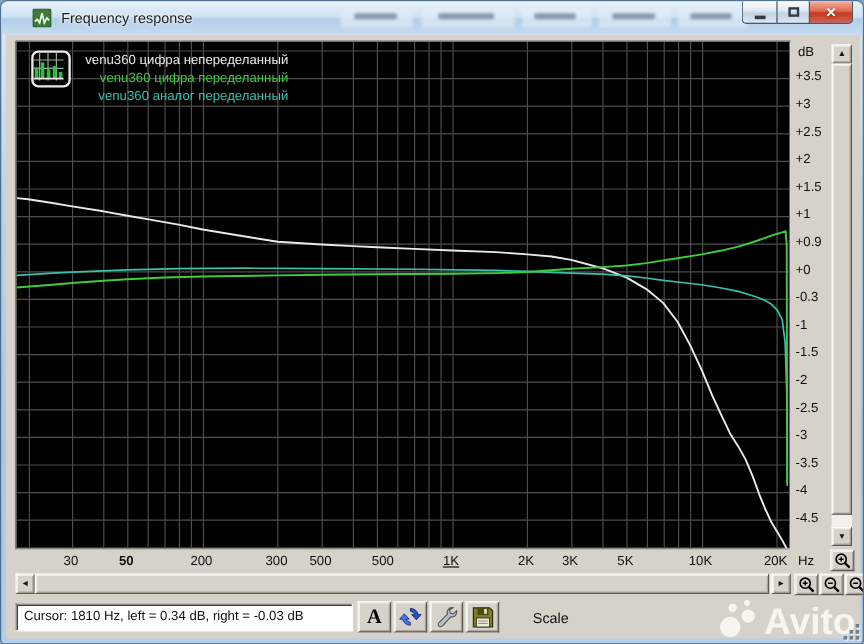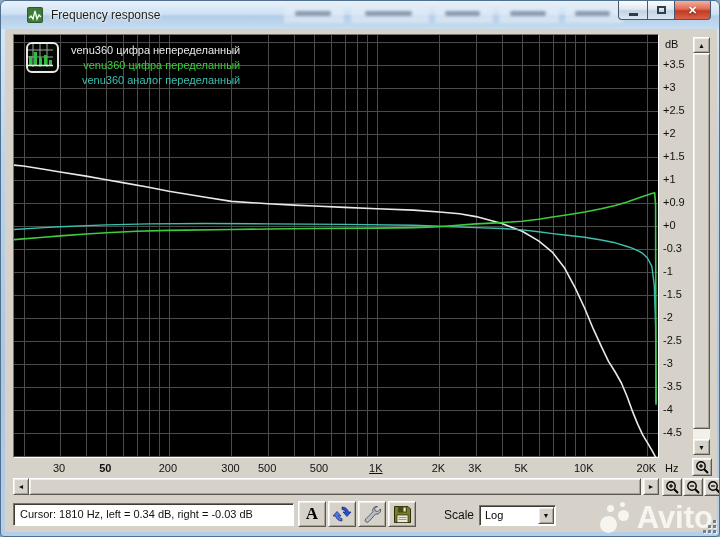--- a/index.html
+++ b/index.html
@@ -79,21 +79,21 @@
   .font-a { font-size:17px; font-weight:bold; color:#000;
     font-family:"Liberation Serif", serif; }
   .scale-label { position:absolute; left:439px; top:479px; font-size:12px; color:#111; }
   .combo { position:absolute; left:474px; top:476px; width:77px; height:21px;
     background:#fff; border:1px solid; border-color:#77736a #fff #fff #77736a;
     box-shadow:inset 1px 1px 0 #3f3c36; font-size:11px; color:#000; }
   .combo .val { position:absolute; left:5px; top:3px; }
   .combo .drop { position:absolute; right:1px; top:1px; width:16px; height:17px;
     display:flex; align-items:center; justify-content:center; font-size:7px; color:#111; }
   
-  .watermark { position:absolute; right:6px; bottom:0px; display:flex; align-items:flex-end;
+  .watermark { position:absolute; right:6px; bottom:0px; display:flex; align-items:flex-start;
     color:rgba(252,252,248,0.82); pointer-events:none; z-index:50; }
   .wm-text { font-size:31px; font-weight:bold; letter-spacing:0px; }
   .wm-logo { position:relative; width:34px; height:34px; margin-right:4px; }
   .wm-logo i { position:absolute; border-radius:50%; background:rgba(252,252,248,0.82); }
   .grip { position:absolute; right:3px; bottom:3px; width:14px; height:14px; z-index:60; }
   .grip i { position:absolute; width:3px; height:3px; background:#6e7f90;
     box-shadow:1px 1px 0 #e8eef4; }
 </style>
 </head>
 <body>
@@ -320,26 +320,20 @@
         <path d="M1.5 1.5 H15 L17.5 4 V17.5 H1.5 Z" fill="#7b7b2c" stroke="#2e2e08" stroke-width="1"></path>
         <rect x="5" y="1.5" width="9" height="6" fill="#4a4a12"></rect>
         <rect x="10.5" y="2.5" width="2.2" height="4" fill="#e9e9dc"></rect>
         <rect x="4" y="10" width="11" height="7.5" fill="#eceadd" stroke="#2e2e08" stroke-width="0.7"></rect>
         <line x1="5.5" y1="12.5" x2="13.5" y2="12.5" stroke="#8a8a70" stroke-width="0.8"></line>
         <line x1="5.5" y1="14.5" x2="13.5" y2="14.5" stroke="#8a8a70" stroke-width="0.8"></line>
       </svg>
     </div>
 
     <span class="scale-label">Scale</span>
-    <div class="combo">
-      <span class="val">Log</span>
-      <div class="drop raised">
-          <span>▼</span>
-        </div>
-    </div>
   </div>
 
   <div class="watermark">
     <span class="wm-logo">
       <i style="left:1px;top:14px;width:17px;height:17px"></i>
       <i style="left:19px;top:8px;width:11px;height:11px"></i>
       <i style="left:8px;top:3px;width:7px;height:7px"></i>
       <i style="left:21px;top:0px;width:5px;height:5px"></i>
     </span>
     <span class="wm-text">Avito</span>

